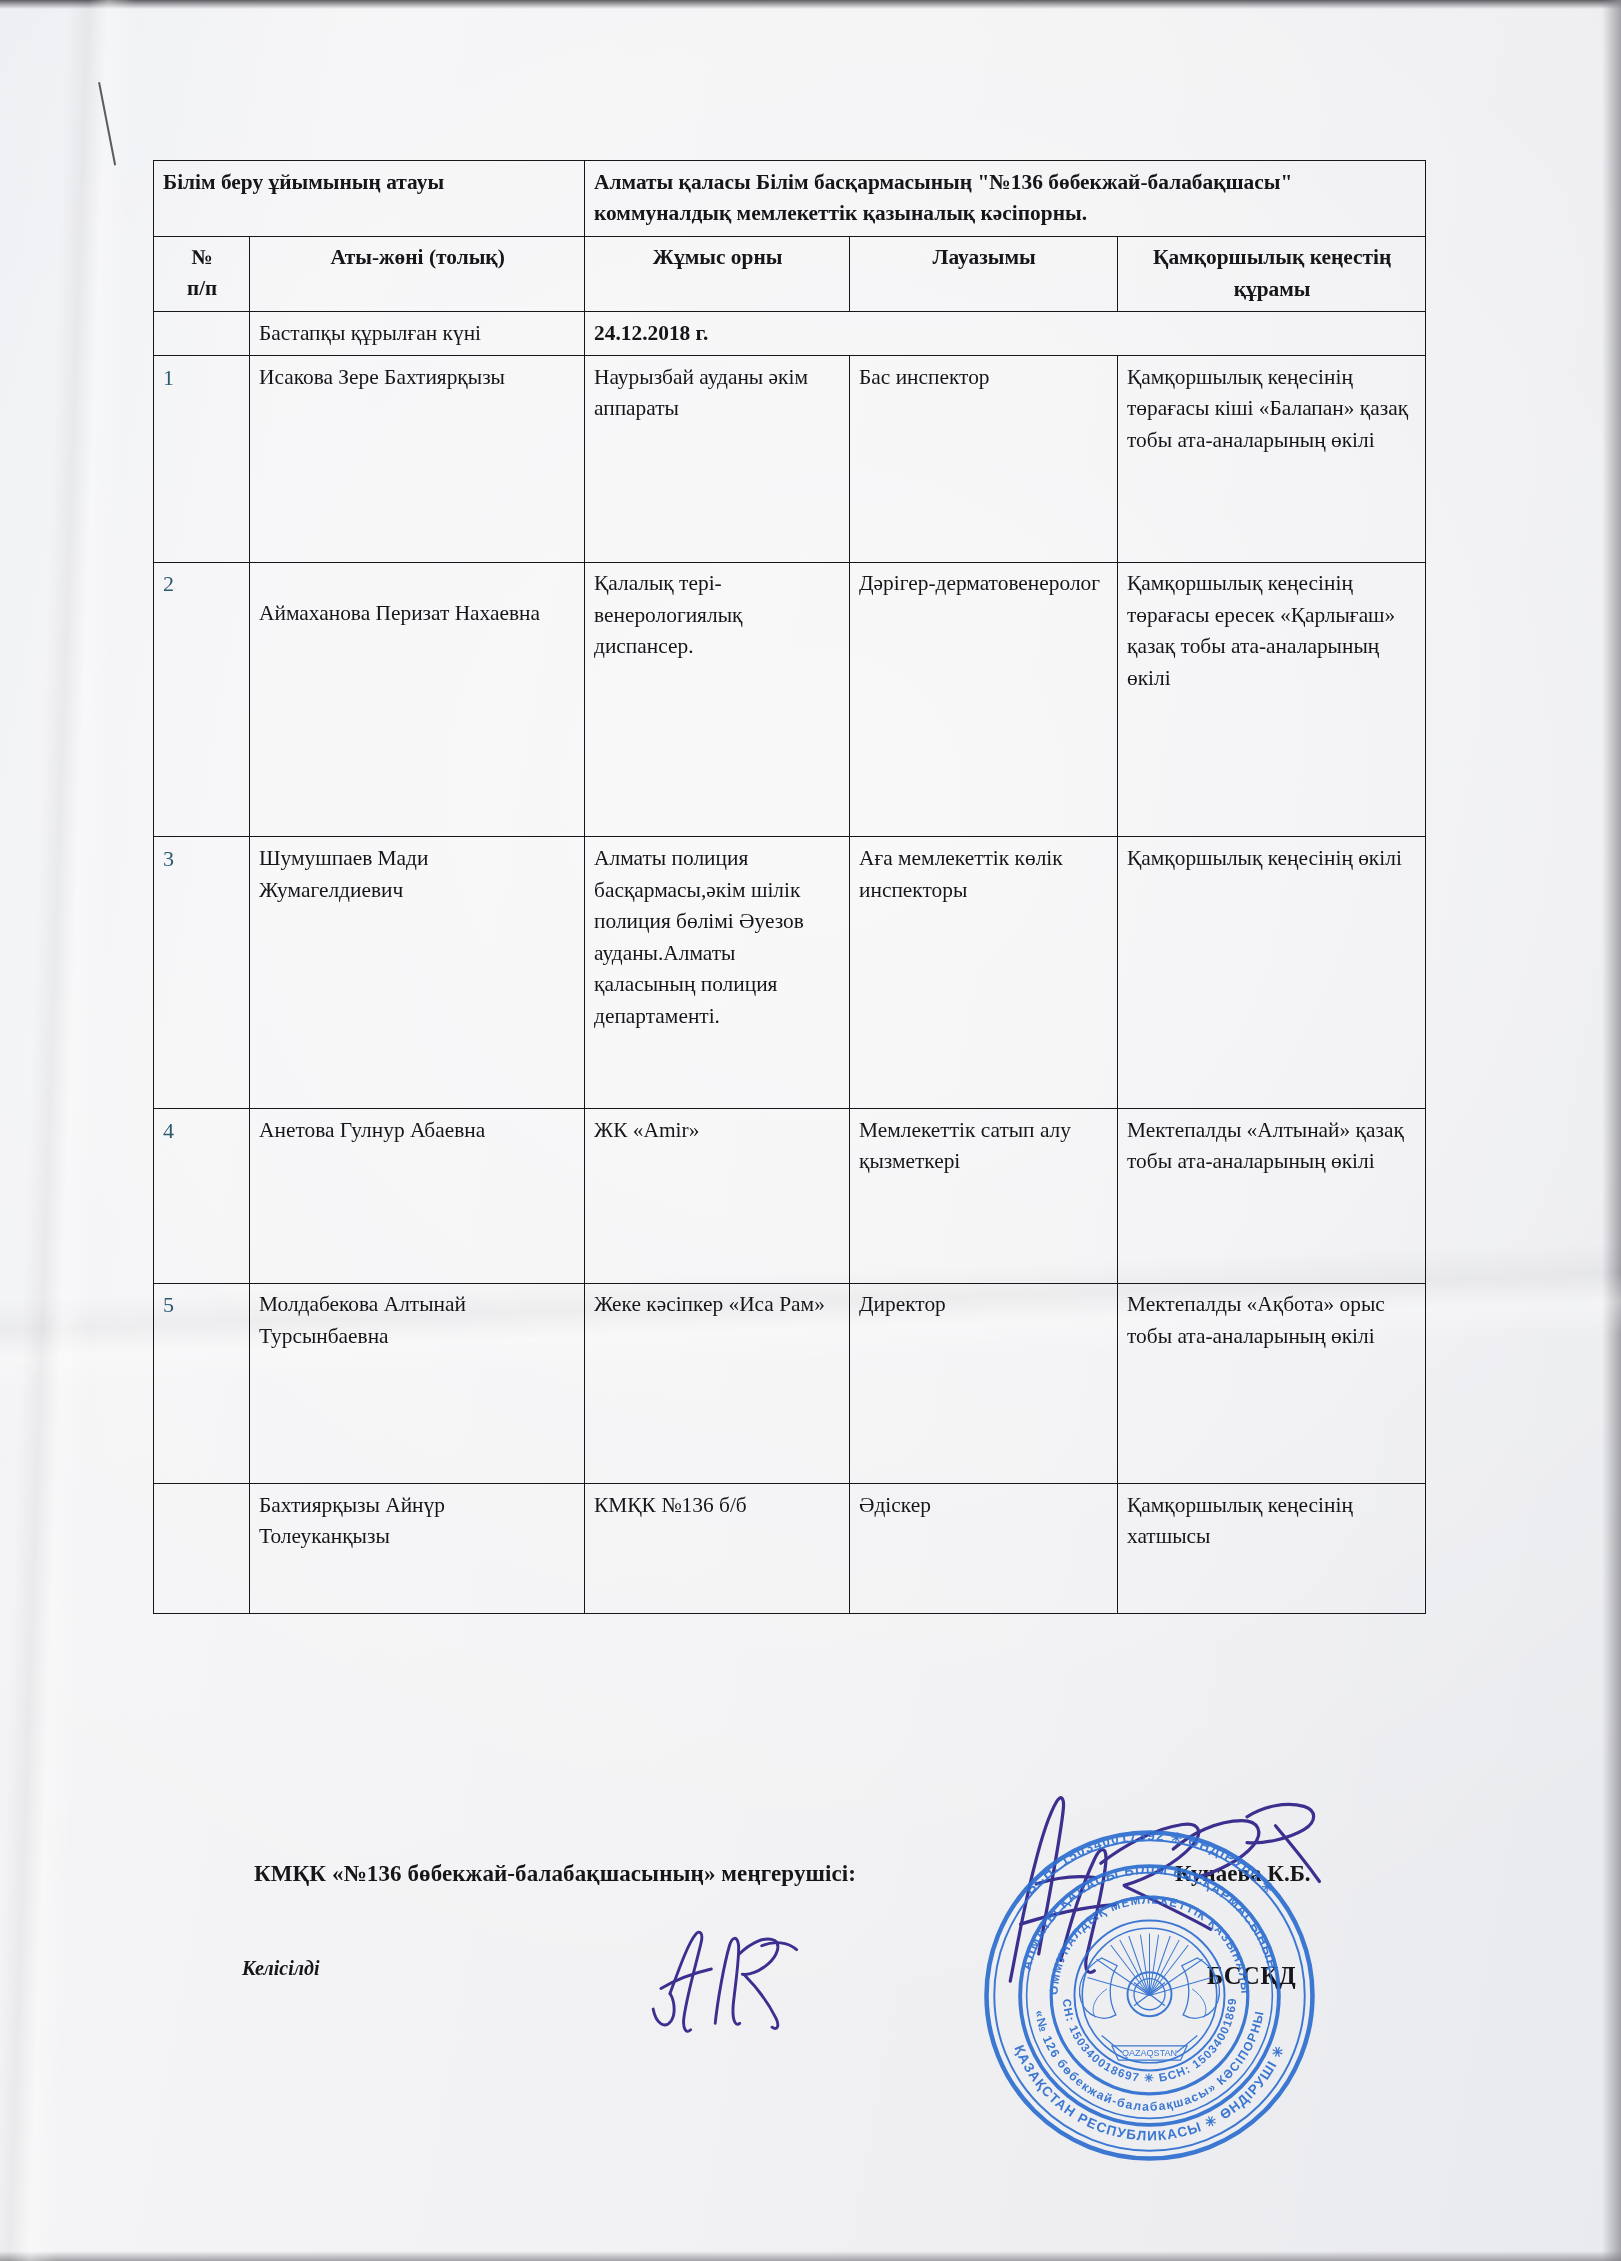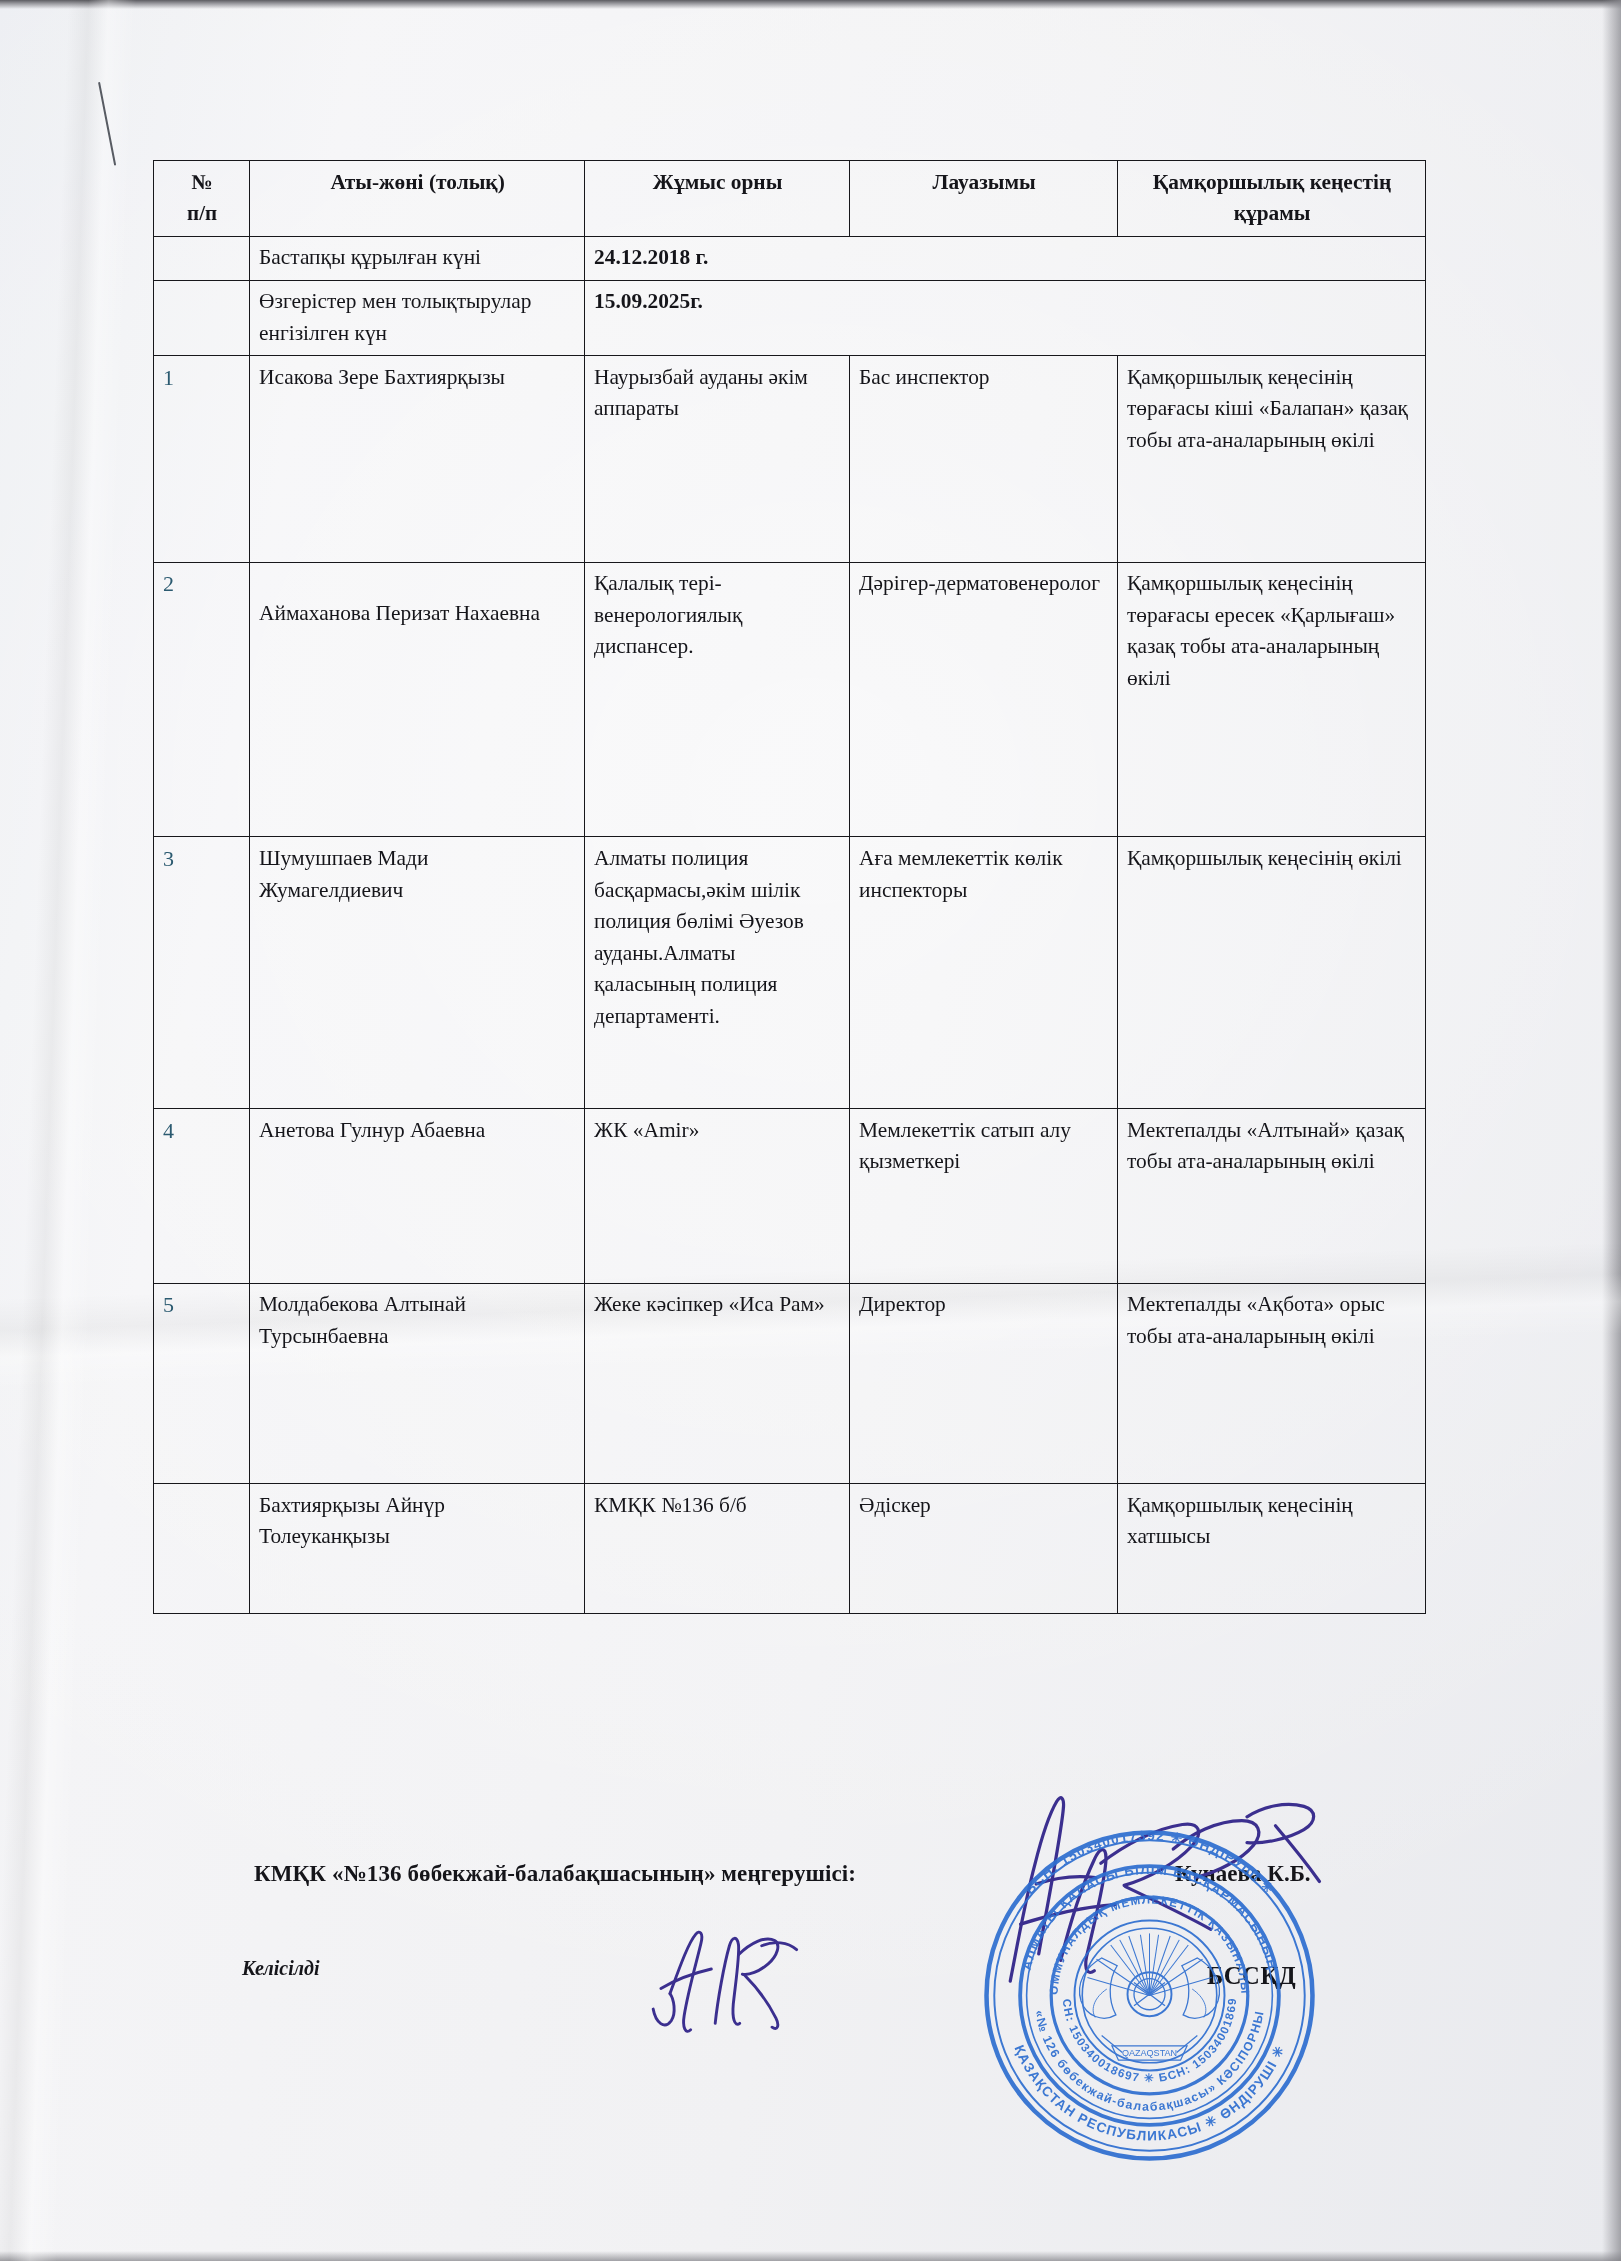--- a/index.html
+++ b/index.html
@@ -173,43 +173,42 @@
   <table class="doc-table">
     <colgroup>
       <col class="c-num">
         <col class="c-name">
         <col class="c-work">
         <col class="c-pos">
         <col class="c-board">
     </colgroup>
     <tbody>
 
+      <tr>
+        <td colspan="2" class="head-org-label">Білім беру ұйымының атауы</td>
+        <td colspan="3" class="head-org-value">Алматы қаласы Білім басқармасының "№136 бөбекжай-балабақшасы" коммуналдық мемлекеттік қазыналық кәсіпорны.</td>
+      </tr>
 
       <tr>
         <td class="colhead small">
           <div>№</div>
           <div>п/п</div>
         </td>
         <td class="colhead">Аты-жөні (толық)</td>
         <td class="colhead">Жұмыс орны</td>
         <td class="colhead">Лауазымы</td>
         <td class="colhead">Қамқоршылық кеңестің құрамы</td>
       </tr>
 
       <tr>
         <td></td>
         <td class="date-label">Бастапқы құрылған күні</td>
         <td colspan="3" class="date-value">24.12.2018 г.</td>
       </tr>
 
-      <tr>
-        <td></td>
-        <td class="date-label">Өзгерістер мен толықтырулар енгізілген күн</td>
-        <td colspan="3" class="date-value">15.09.2025г.</td>
-      </tr>
 
       <tr class="h-r1">
         <td class="num-cell">1</td>
         <td>Исакова Зере Бахтиярқызы</td>
         <td>Наурызбай ауданы әкім аппараты</td>
         <td>Бас инспектор</td>
         <td>Қамқоршылық кеңесінің төрағасы кіші «Балапан» қазақ тобы ата-аналарының өкілі</td>
       </tr>
 
       <tr class="h-r2">

